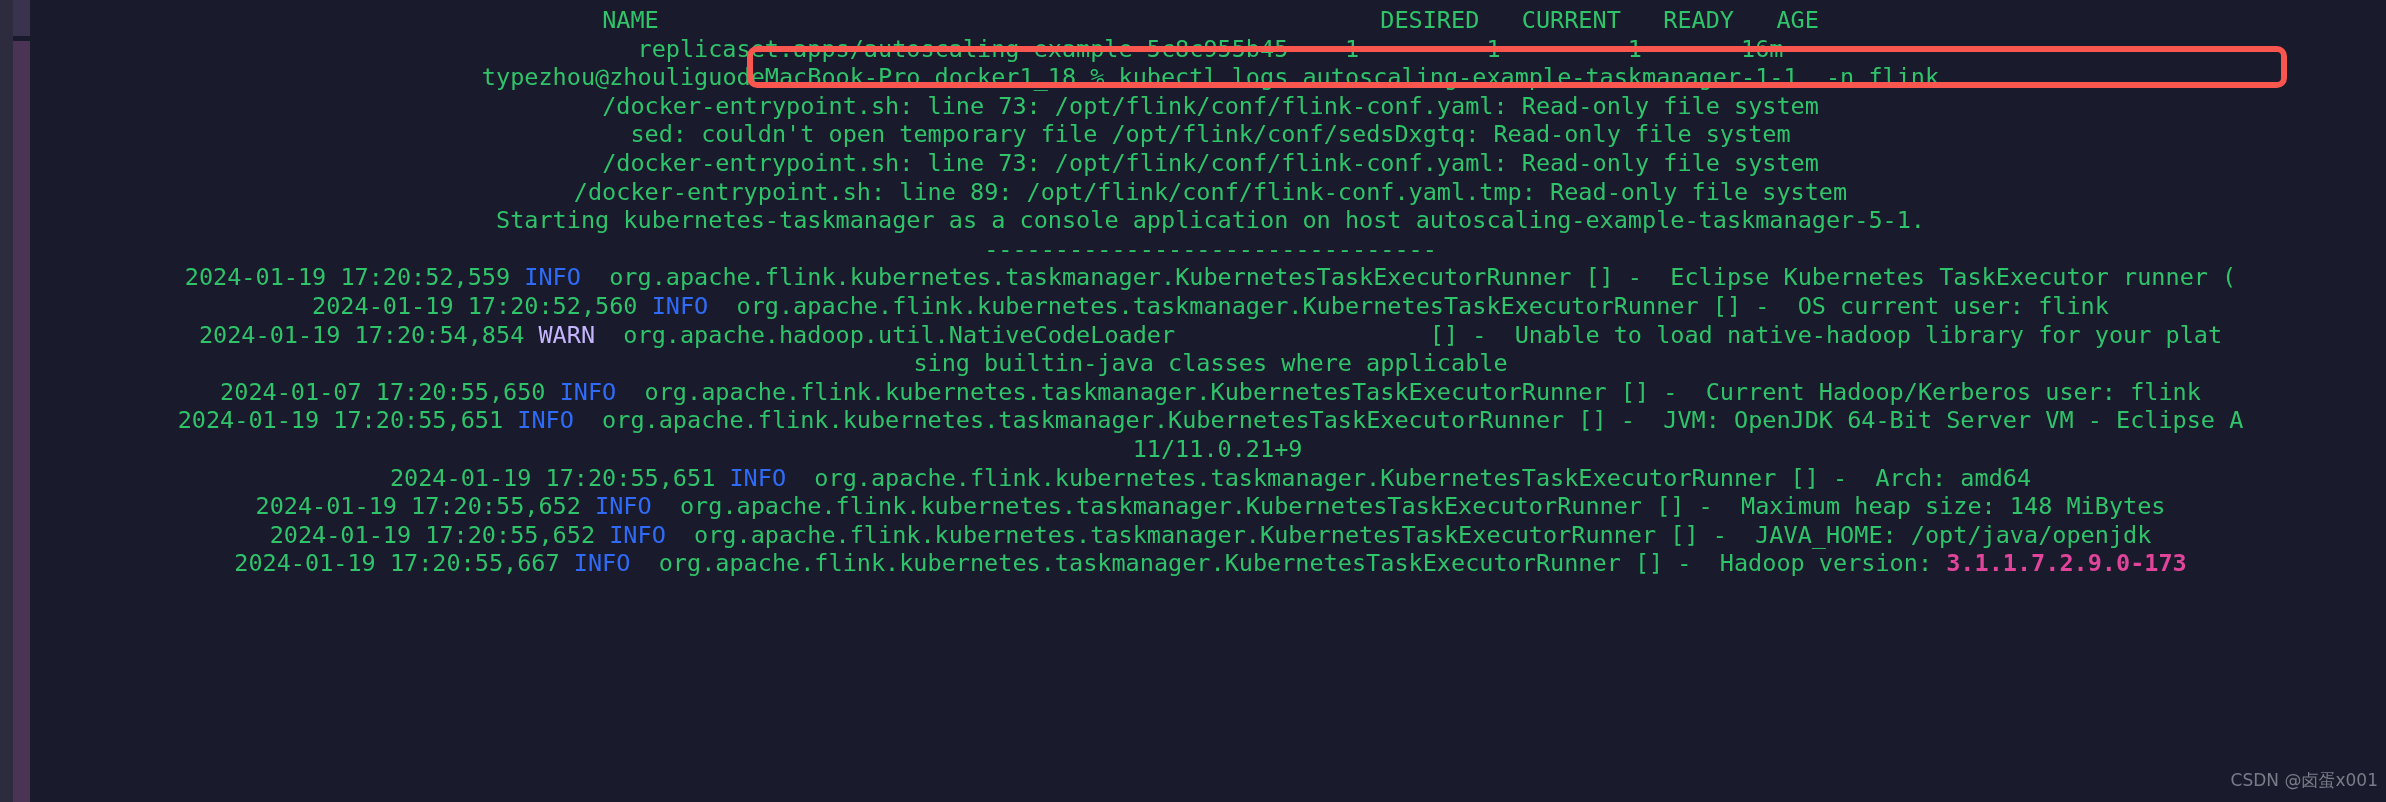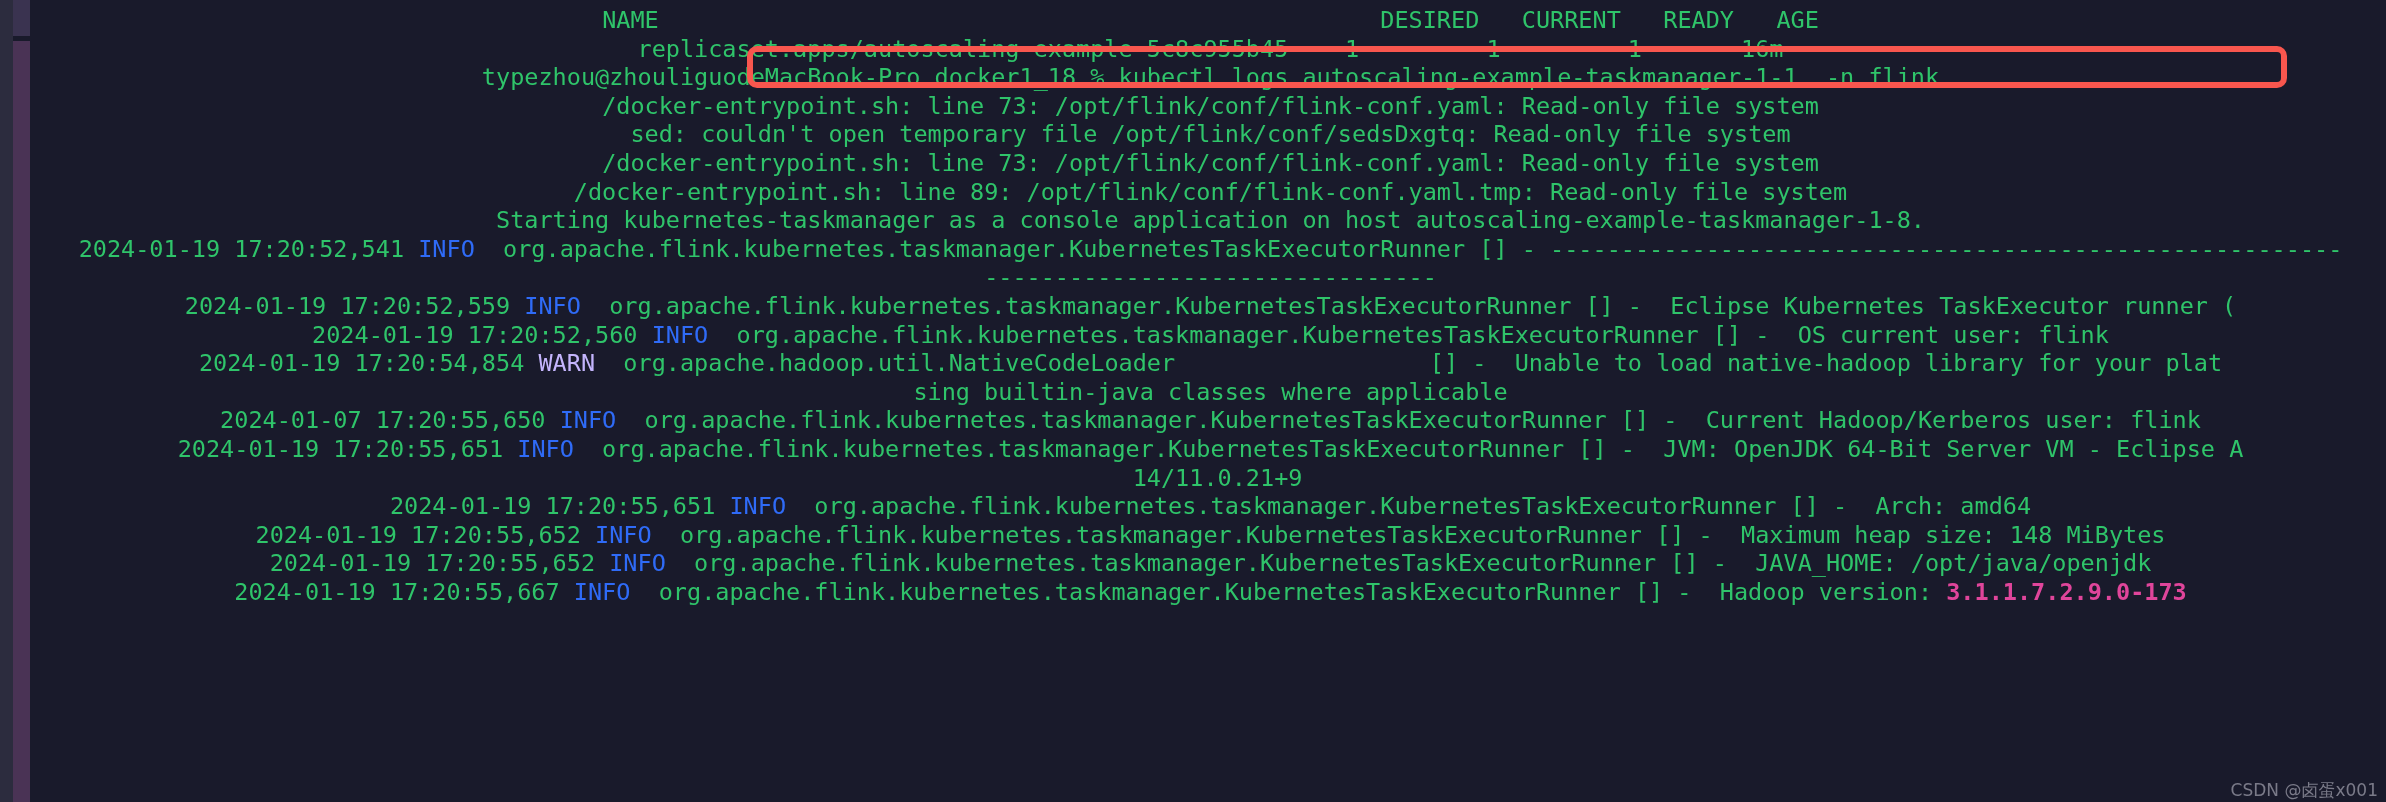--- a/index.html
+++ b/index.html
@@ -87,21 +87,21 @@
     height: 42px;
     border: 6px solid #f8564e;
     border-radius: 10px;
     box-sizing: border-box;
     pointer-events: none;
   }
 
   #watermark {
     position: absolute;
     right: 8px;
-    bottom: 0;
+    bottom: 10px;
     font-size: 17px;
     color: #8b8b99;
     font-family: "DejaVu Sans", "Liberation Sans", sans-serif;
     opacity: 0.85;
   }
 </style>
 </head>
 <body>
 
 <div id="terminal">
@@ -112,30 +112,29 @@
   <div class="chrome-strip-purple" style="top:41px;height:761px;"></div>
 
   <div class="console" id="console">
       <div class="line"><span class="g">NAME                                                   DESIRED   CURRENT   READY   AGE</span></div>
       <div class="line"><span class="g">replicaset.apps/autoscaling-example-5c8c955b45    1         1         1       16m</span></div>
       <div class="line"><span class="g">typezhou@zhouliguodeMacBook-Pro docker1_18 % </span><span class="g">kubectl logs autoscaling-example-taskmanager-1-1  -n flink</span></div>
       <div class="line"><span class="g">/docker-entrypoint.sh: line 73: /opt/flink/conf/flink-conf.yaml: Read-only file system</span></div>
       <div class="line"><span class="g">sed: couldn't open temporary file /opt/flink/conf/sedsDxgtq: Read-only file system</span></div>
       <div class="line"><span class="g">/docker-entrypoint.sh: line 73: /opt/flink/conf/flink-conf.yaml: Read-only file system</span></div>
       <div class="line"><span class="g">/docker-entrypoint.sh: line 89: /opt/flink/conf/flink-conf.yaml.tmp: Read-only file system</span></div>
-      <div class="line"><span class="g">Starting kubernetes-taskmanager as a console application on host autoscaling-example-taskmanager-1-8.</span></div>
-      <div class="line"><span class="g">2024-01-19 17:20:52,541 </span><span class="info">INFO</span><span class="g">  org.apache.flink.kubernetes.taskmanager.KubernetesTaskExecutorRunner [] - </span><span class="g">--------------------------------------------------------</span></div>
+      <div class="line"><span class="g">Starting kubernetes-taskmanager as a console application on host autoscaling-example-taskmanager-5-1.</span></div>
       <div class="line"><span class="g">--------------------------------</span></div>
       <div class="line"><span class="g">2024-01-19 17:20:52,559 </span><span class="info">INFO</span><span class="g">  org.apache.flink.kubernetes.taskmanager.KubernetesTaskExecutorRunner [] - </span><span class="g"> Eclipse Kubernetes TaskExecutor runner (</span></div>
       <div class="line"><span class="g">2024-01-19 17:20:52,560 </span><span class="info">INFO</span><span class="g">  org.apache.flink.kubernetes.taskmanager.KubernetesTaskExecutorRunner [] - </span><span class="g"> OS current user: flink</span></div>
       <div class="line"><span class="g">2024-01-19 17:20:54,854 </span><span class="warn">WARN</span><span class="g">  org.apache.hadoop.util.NativeCodeLoader                  [] - </span><span class="g"> Unable to load native-hadoop library for your plat</span></div>
       <div class="line"><span class="g">sing builtin-java classes where applicable</span></div>
       <div class="line"><span class="g">2024-01-07 17:20:55,650 </span><span class="info">INFO</span><span class="g">  org.apache.flink.kubernetes.taskmanager.KubernetesTaskExecutorRunner [] - </span><span class="g"> Current Hadoop/Kerberos user: flink</span></div>
       <div class="line"><span class="g">2024-01-19 17:20:55,651 </span><span class="info">INFO</span><span class="g">  org.apache.flink.kubernetes.taskmanager.KubernetesTaskExecutorRunner [] - </span><span class="g"> JVM: OpenJDK 64-Bit Server VM - Eclipse A</span></div>
-      <div class="line"><span class="g"> 14/11.0.21+9</span></div>
+      <div class="line"><span class="g"> 11/11.0.21+9</span></div>
       <div class="line"><span class="g">2024-01-19 17:20:55,651 </span><span class="info">INFO</span><span class="g">  org.apache.flink.kubernetes.taskmanager.KubernetesTaskExecutorRunner [] - </span><span class="g"> Arch: amd64</span></div>
       <div class="line"><span class="g">2024-01-19 17:20:55,652 </span><span class="info">INFO</span><span class="g">  org.apache.flink.kubernetes.taskmanager.KubernetesTaskExecutorRunner [] - </span><span class="g"> Maximum heap size: 148 MiBytes</span></div>
       <div class="line"><span class="g">2024-01-19 17:20:55,652 </span><span class="info">INFO</span><span class="g">  org.apache.flink.kubernetes.taskmanager.KubernetesTaskExecutorRunner [] - </span><span class="g"> JAVA_HOME: /opt/java/openjdk</span></div>
       <div class="line"><span class="g">2024-01-19 17:20:55,667 </span><span class="info">INFO</span><span class="g">  org.apache.flink.kubernetes.taskmanager.KubernetesTaskExecutorRunner [] - </span><span class="g"> Hadoop version: </span><span class="pink">3.1.1.7.2.9.0-173</span></div>
     </div>
 
   <div id="cmd-highlight"></div>
 
   <div id="watermark">CSDN @卤蛋x001</div>
 </div>

